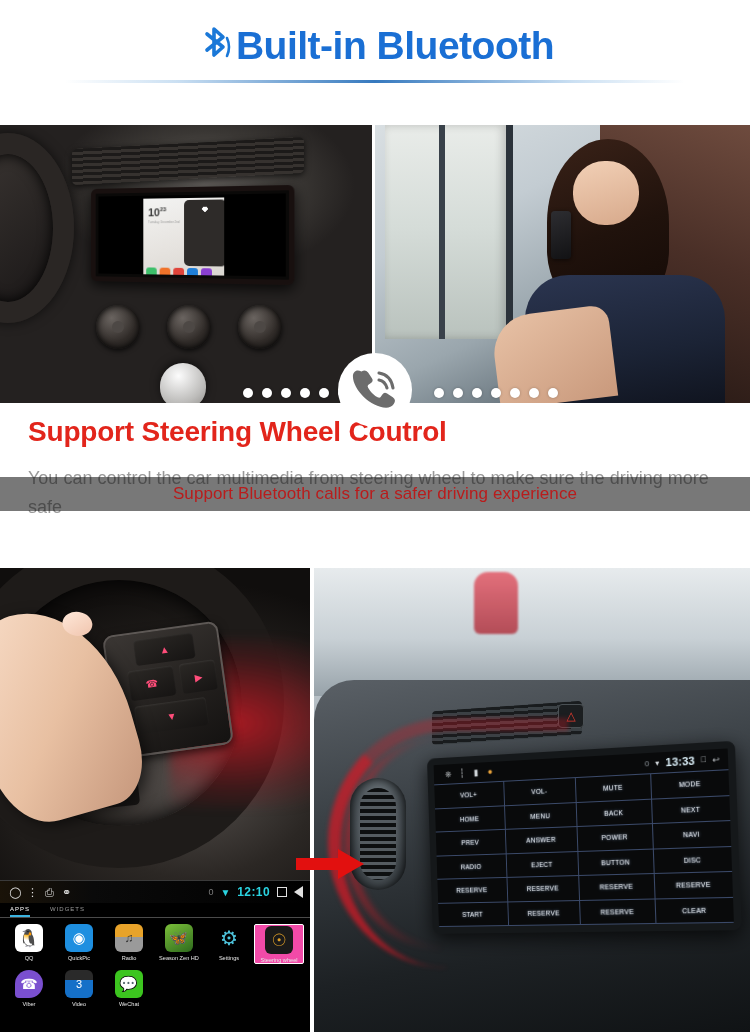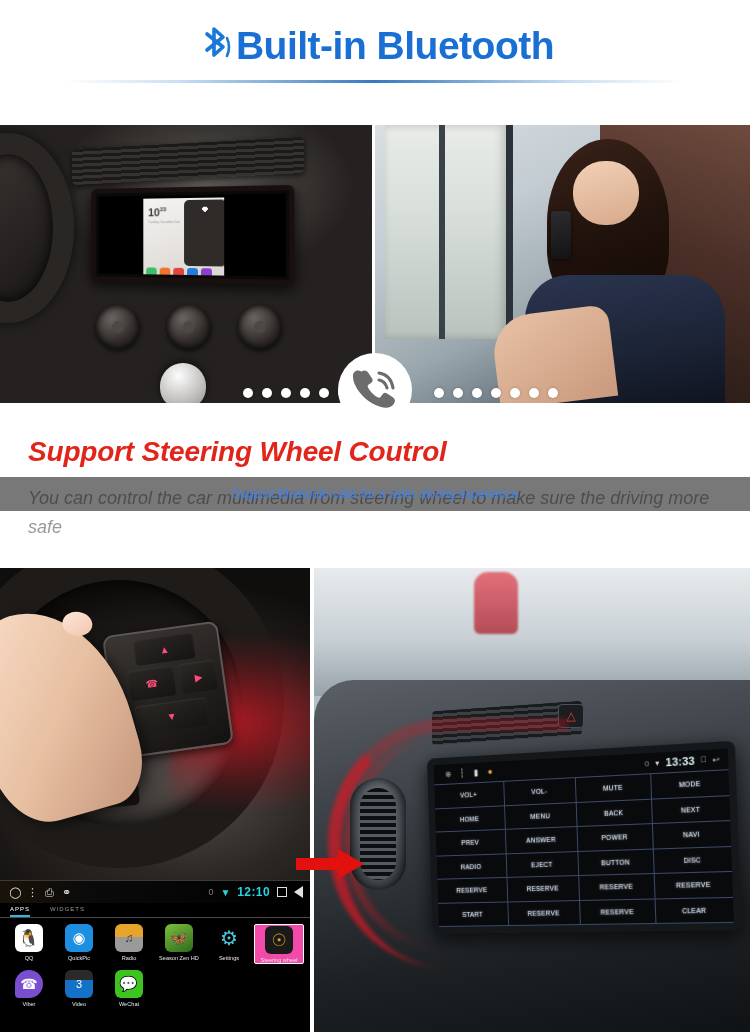--- a/index.html
+++ b/index.html
@@ -182,24 +182,24 @@
             box-shadow:0 0 3px rgba(0,0,0,.25); }
   .dots-left  { left:243px; }
   .dots-right { left:434px; }
 
   .caption-bar {
     position:absolute; left:0; top:352px; width:750px; height:34px;
     background:rgba(22,22,22,.58);
     display:flex; align-items:center; justify-content:center;
     z-index:13;
   }
-  .caption-bar span { color:#3b82f6; font-size:12px; letter-spacing:.1px; }
-
-  
-  .mid { position:absolute; top:436px; left:28px; width:700px;font-style:italic; }
+  .caption-bar span { color:#b91c1c; font-size:17px; letter-spacing:.1px; }
+
+  
+  .mid { position:absolute; top:416px; left:28px; width:700px; }
   .mid-title {
     font-size:28px; font-weight:bold; color:#e2251b; letter-spacing:-.2px;
   }
   .mid-body {
     margin-top:16px; font-size:18px; color:#999999; line-height:1.62;
     width:700px;
   }
 
   
   .band-bot { position:absolute; top:568px; left:0; width:750px; height:464px; }

